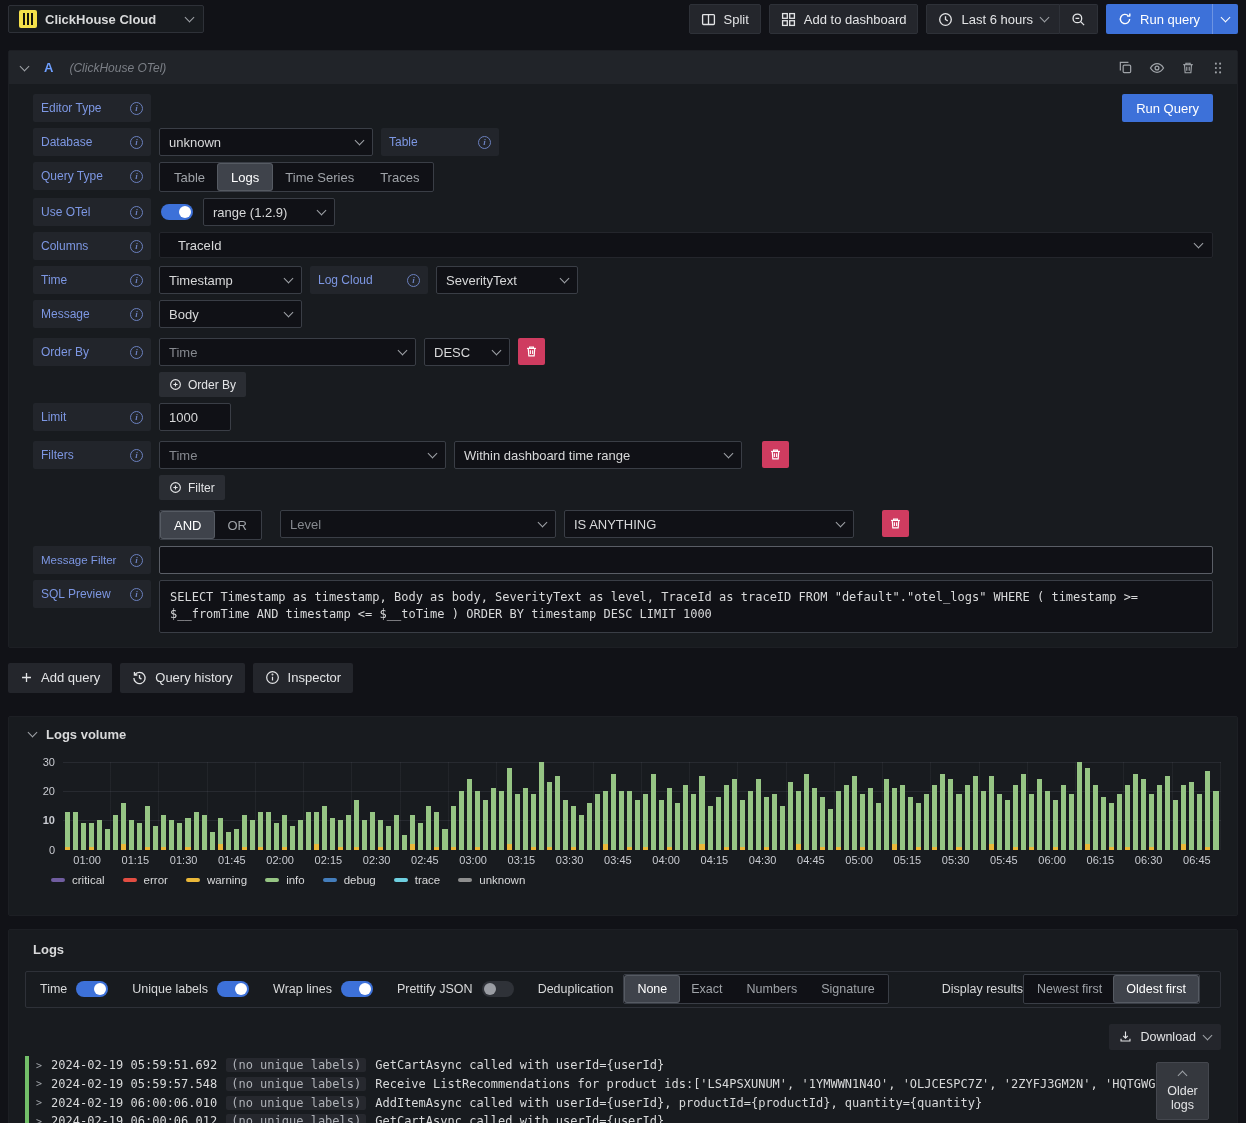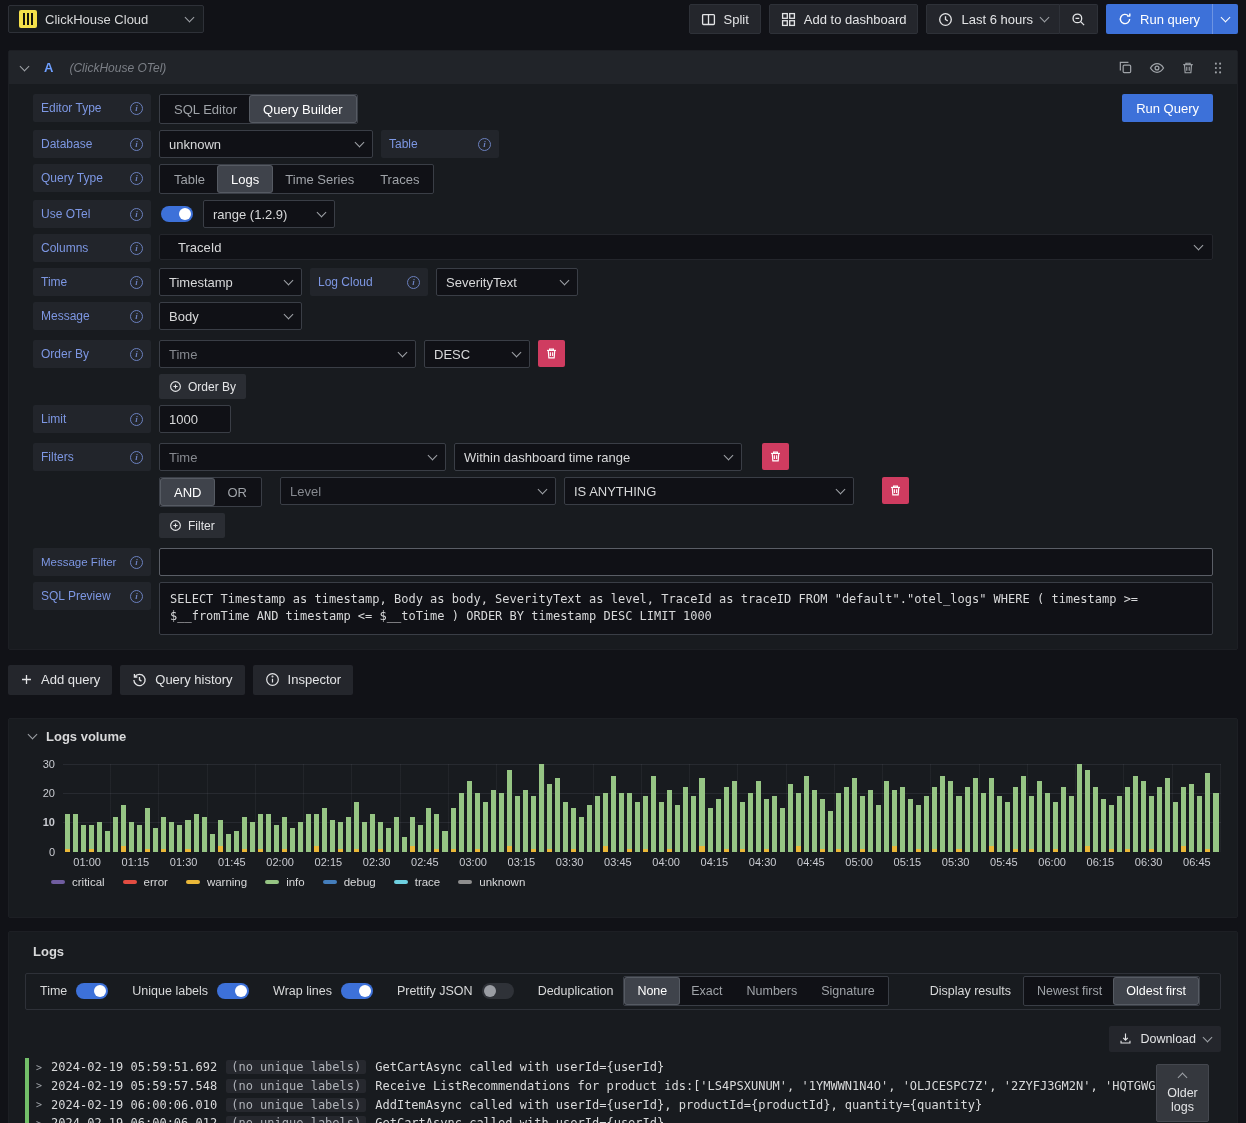--- a/index.html
+++ b/index.html
@@ -19,21 +19,21 @@
   .info-i{width:13px;height:13px;border:1px solid currentColor;border-radius:50%;flex:none;
           font:italic bold 9px/11px "Liberation Serif",serif;display:inline-flex;align-items:center;
           justify-content:center;opacity:.8}
   
   .top-bar{height:38px;display:flex;align-items:center;padding:0 8px;gap:8px}
   .ds-picker{height:28px;display:flex;align-items:center;gap:8px;padding:0 10px;width:196px;
              background:var(--panel);border:1px solid var(--border);border-radius:2px;cursor:pointer}
   .ch-logo{width:18px;height:18px;border-radius:2px;background:#F4E04A;flex:none;
            background-image:repeating-linear-gradient(90deg,transparent 0 2px,#14130b 2px 4px);
            background-size:14px 12px;background-position:2px 3px;background-repeat:no-repeat}
-  .ds-picker .lbl{flex:1;font-weight:400}
+  .ds-picker .lbl{flex:1;font-weight:700}
   .top-right{margin-left:auto;display:flex;align-items:center;gap:8px}
   .tb-btn{height:30px;display:flex;align-items:center;gap:8px;padding:0 11px;background:var(--btn);
           border:1px solid var(--border);border-radius:2px;font-weight:500;color:#E3E4E6;cursor:pointer}
   .joined{display:flex}
   .joined .tb-btn{border-radius:0}
   .joined .tb-btn:first-child{border-radius:2px 0 0 2px}
   .joined .tb-btn:last-child{border-radius:0 2px 2px 0;border-left:0}
   .run-split{display:flex}
   .run-split .main{height:30px;display:flex;align-items:center;gap:8px;padding:0 12px;background:var(--blue);
                    border-radius:2px 0 0 2px;font-weight:500;color:#fff;cursor:pointer}
@@ -104,21 +104,21 @@
   .controls-box{margin:14px 16px 0;height:37px;border:1px solid var(--border);border-radius:2px;
                 display:flex;align-items:center;gap:10px;padding:0 14px;font-size:12.5px}
   .ctl{display:flex;align-items:center;gap:9px;margin-right:14px}
   .toggle{width:32px;height:16px;border-radius:9px;background:var(--blue);position:relative;flex:none;cursor:pointer}
   .toggle::after{content:"";position:absolute;top:2px;right:2px;width:12px;height:12px;border-radius:50%;background:#fff}
   .toggle.off{background:#2F3238}
   .toggle.off::after{right:auto;left:2px;background:#9A9DA3}
   .mini-seg{display:inline-flex;align-items:center;height:30px;border:1px solid var(--input-border);
             border-radius:2px;padding:1px;background:var(--input-bg)}
   .mini-seg .seg-opt{padding:0 12px;font-size:12.5px}
-  .disp-cluster{margin-left:auto;display:flex;align-items:center;gap:12px;margin-right:6px}
+  .disp-cluster{margin-left:auto;display:flex;align-items:center;margin-right:6px}
   .download-row{display:flex;justify-content:flex-end;margin:16px 16px 0}
   .dl-btn{height:26px;display:flex;align-items:center;gap:8px;padding:0 10px;background:var(--btn);
           border-radius:2px;color:#E3E4E6;font-weight:500;font-size:12.5px;cursor:pointer}
   .log-list{margin:6px 16px 0;font-family:"DejaVu Sans Mono",monospace;font-size:12px}
   .log-row{display:flex;align-items:center;gap:9px;height:18.7px;border-left:4px solid #73BF69;
            padding-left:7px;white-space:nowrap;overflow:hidden;cursor:pointer}
   .log-row .arrow{color:var(--muted);font-size:10px;flex:none}
   .log-row .ts{flex:none}
   .log-row .badge{flex:none;background:#26282E;color:#AEB1B7;padding:0 5px;border-radius:2px}
   .older-btn{position:absolute;right:28px;top:132px;width:53px;height:58px;background:#35383E;
@@ -214,24 +214,20 @@
         </svg>
     </div>
   </div>
   <div class="qp-body">
 
     <div class="frow">
       <div class="flabel">
           <span>Editor Type</span>
           <span class="info-i">i</span>
         </div>
-      <div class="seggrp">
-        <span class="seg-opt">SQL Editor</span>
-        <span class="seg-opt active">Query Builder</span>
-      </div>
       <div class="run-query-btn">Run Query</div>
     </div>
 
     <div class="frow">
       <div class="flabel">
           <span>Database</span>
           <span class="info-i">i</span>
         </div>
       <div class="select" style="width:214px">
           <span class="val">unknown</span>
@@ -312,21 +308,21 @@
 
     <div class="frow" style="margin-top:10px">
       <div class="flabel">
           <span>Order By</span>
           <span class="info-i">i</span>
         </div>
       <div class="select muted" style="width:257px">
           <span class="val">Time</span>
           <span class="chev"></span>
         </div>
-      <div class="select" style="width:106px">
+      <div class="select" style="width:86px">
           <span class="val">DESC</span>
           <span class="chev"></span>
         </div>
       <div class="trash-btn">
         <svg viewBox="0 0 16 16" width="13" height="13" fill="none" stroke="#fff" stroke-width="1.4">
             <path d="M2.5 4.2h11"></path>
             <path d="M5.6 4V2.6h4.8V4"></path>
             <path d="M4 4.2l.7 9.2h6.6l.7-9.2"></path>
             <path d="M6.6 6.6v4.4M9.4 6.6v4.4"></path>
           </svg>
@@ -369,50 +365,50 @@
       <div class="trash-btn" style="margin-left:12px">
         <svg viewBox="0 0 16 16" width="13" height="13" fill="none" stroke="#fff" stroke-width="1.4">
             <path d="M2.5 4.2h11"></path>
             <path d="M5.6 4V2.6h4.8V4"></path>
             <path d="M4 4.2l.7 9.2h6.6l.7-9.2"></path>
             <path d="M6.6 6.6v4.4M9.4 6.6v4.4"></path>
           </svg>
       </div>
     </div>
 
+    <div class="frow sub" style="margin-bottom:10px">
+      <div class="ghost-btn">
+        <svg viewBox="0 0 16 16" width="13" height="13" fill="none" stroke="currentColor" stroke-width="1.4">
+            <circle cx="8" cy="8" r="6"></circle>
+            <path d="M8 5.4v5.2M5.4 8h5.2"></path>
+          </svg>
+        <span>Filter</span>
+      </div>
+    </div>
+
     <div class="frow sub">
       <div class="seggrp">
         <span class="seg-opt active">AND</span>
         <span class="seg-opt">OR</span>
       </div>
       <div class="select muted" style="width:276px;margin-left:10px">
           <span class="val">Level</span>
           <span class="chev"></span>
         </div>
       <div class="select" style="width:290px">
           <span class="val">IS ANYTHING</span>
           <span class="chev"></span>
         </div>
       <div class="trash-btn" style="margin-left:20px">
         <svg viewBox="0 0 16 16" width="13" height="13" fill="none" stroke="#fff" stroke-width="1.4">
             <path d="M2.5 4.2h11"></path>
             <path d="M5.6 4V2.6h4.8V4"></path>
             <path d="M4 4.2l.7 9.2h6.6l.7-9.2"></path>
             <path d="M6.6 6.6v4.4M9.4 6.6v4.4"></path>
           </svg>
-      </div>
-    </div>
-
-    <div class="frow sub" style="margin-bottom:10px">
-      <div class="ghost-btn">
-        <svg viewBox="0 0 16 16" width="13" height="13" fill="none" stroke="currentColor" stroke-width="1.4">
-            <circle cx="8" cy="8" r="6"></circle>
-            <path d="M8 5.4v5.2M5.4 8h5.2"></path>
-          </svg>
-        <span>Filter</span>
       </div>
     </div>
 
     <div class="frow">
       <div class="flabel">
           <span style="font-size:11.5px">Message Filter</span>
           <span class="info-i">i</span>
         </div>
       <div class="mf-input"></div>
     </div>

